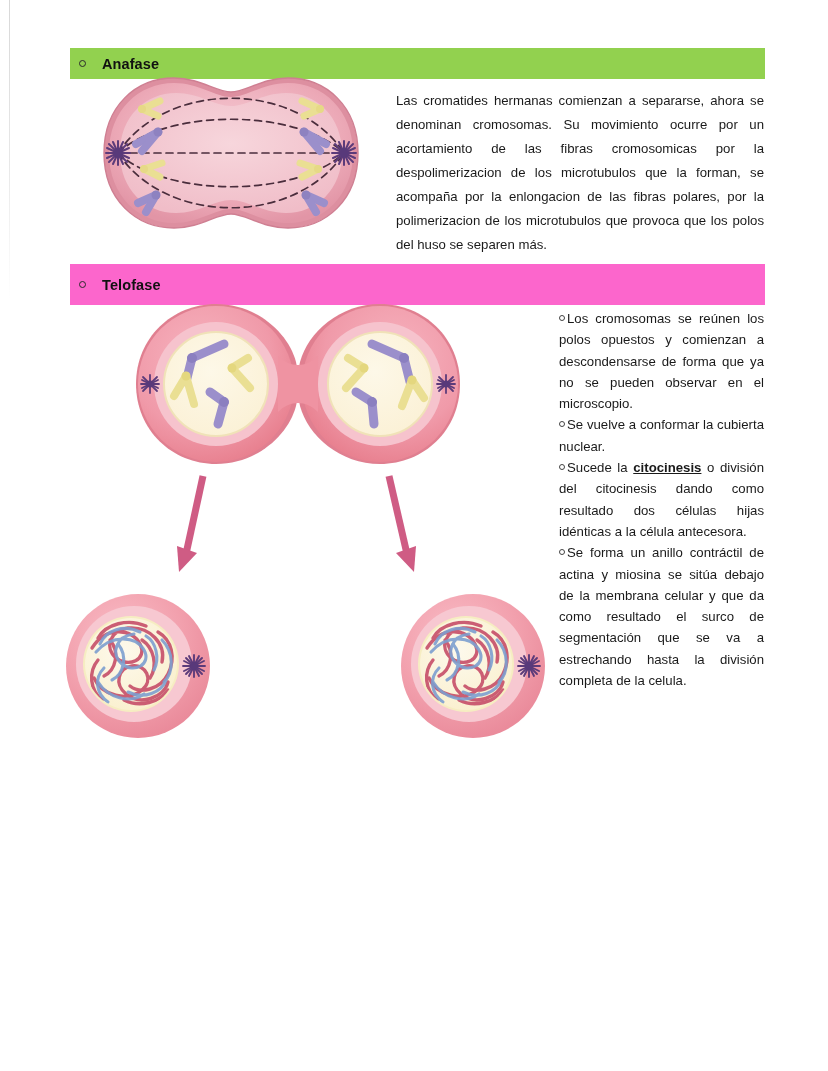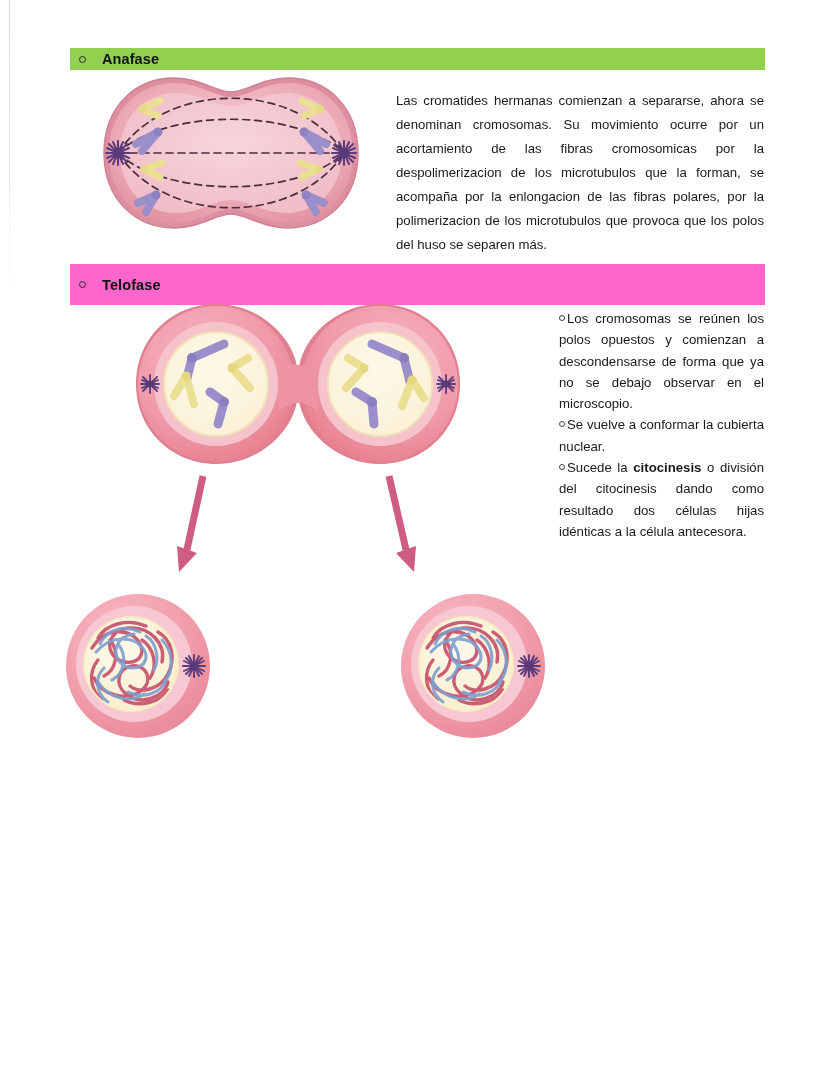--- a/index.html
+++ b/index.html
@@ -39,21 +39,21 @@
     position: absolute;
     display: flex;
     align-items: center;
     box-sizing: border-box;
     padding-left: 9px;
   }
   .bar-anafase {
     left: 70px;
     top: 48px;
     width: 695px;
-    height: 22px;
+    height: 31px;
     background: #92d14f;
   }
   .bar-telofase {
     left: 70px;
     top: 264px;
     width: 695px;
     height: 41px;
     background: #fc66cc;
   }
   .bullet-ring {
@@ -105,21 +105,21 @@
   .tf-item .ring {
     display: inline-block;
     width: 6px;
     height: 6px;
     border: 1.1px solid #444;
     border-radius: 50%;
     box-sizing: border-box;
     vertical-align: 2px;
     margin-right: 2px;
   }
-  .tf-item b { font-weight: bold; }
+  .tf-item b { font-weight: bold; text-decoration: underline; }
 
   
   .illus { position: absolute; }
   .anafase-cell { left: 96px; top: 72px; }
   .telofase-cell { left: 128px; top: 296px; }
   .arrows { left: 155px; top: 468px; }
   .daughter-left { left: 58px; top: 582px; }
   .daughter-right { left: 393px; top: 582px; }
 </style>
 </head>
@@ -262,27 +262,30 @@
     </svg>
   </div>
 
   <div class="section-bar bar-telofase">
     <span class="bullet-ring"></span>
     <span class="section-title">Telofase</span>
   </div>
 
   <div class="telofase-text">
     <div class="tf-item">
-      <span class="ring"></span><span>Los cromosomas se reúnen los polos opuestos y comienzan a descondensarse de forma que ya no se debajo observar en el microscopio.</span>
+      <span class="ring"></span><span>Los cromosomas se reúnen los polos opuestos y comienzan a descondensarse de forma que ya no se pueden observar en el microscopio.</span>
     </div>
     <div class="tf-item">
       <span class="ring"></span><span>Se vuelve a conformar la cubierta nuclear.</span>
     </div>
     <div class="tf-item">
       <span class="ring"></span><span>Sucede la </span><b>citocinesis</b><span> o división del citocinesis dando como resultado dos células hijas idénticas a la célula antecesora.</span>
+    </div>
+    <div class="tf-item">
+      <span class="ring"></span><span>Se forma un anillo contráctil de actina y miosina se sitúa debajo de la membrana celular y que da como resultado el surco de segmentación que se va a estrechando hasta la división completa de la celula.</span>
     </div>
   </div>
 
   <div class="illus telofase-cell">
     <svg width="340" height="176" viewBox="0 0 340 176">
       <defs>
         <radialGradient id="telOuterL" cx="40%" cy="33%" r="70%">
           <stop offset="0%" stop-color="#f7b3bf"></stop>
           <stop offset="65%" stop-color="#f09aa9"></stop>
           <stop offset="100%" stop-color="#e8808f"></stop>

